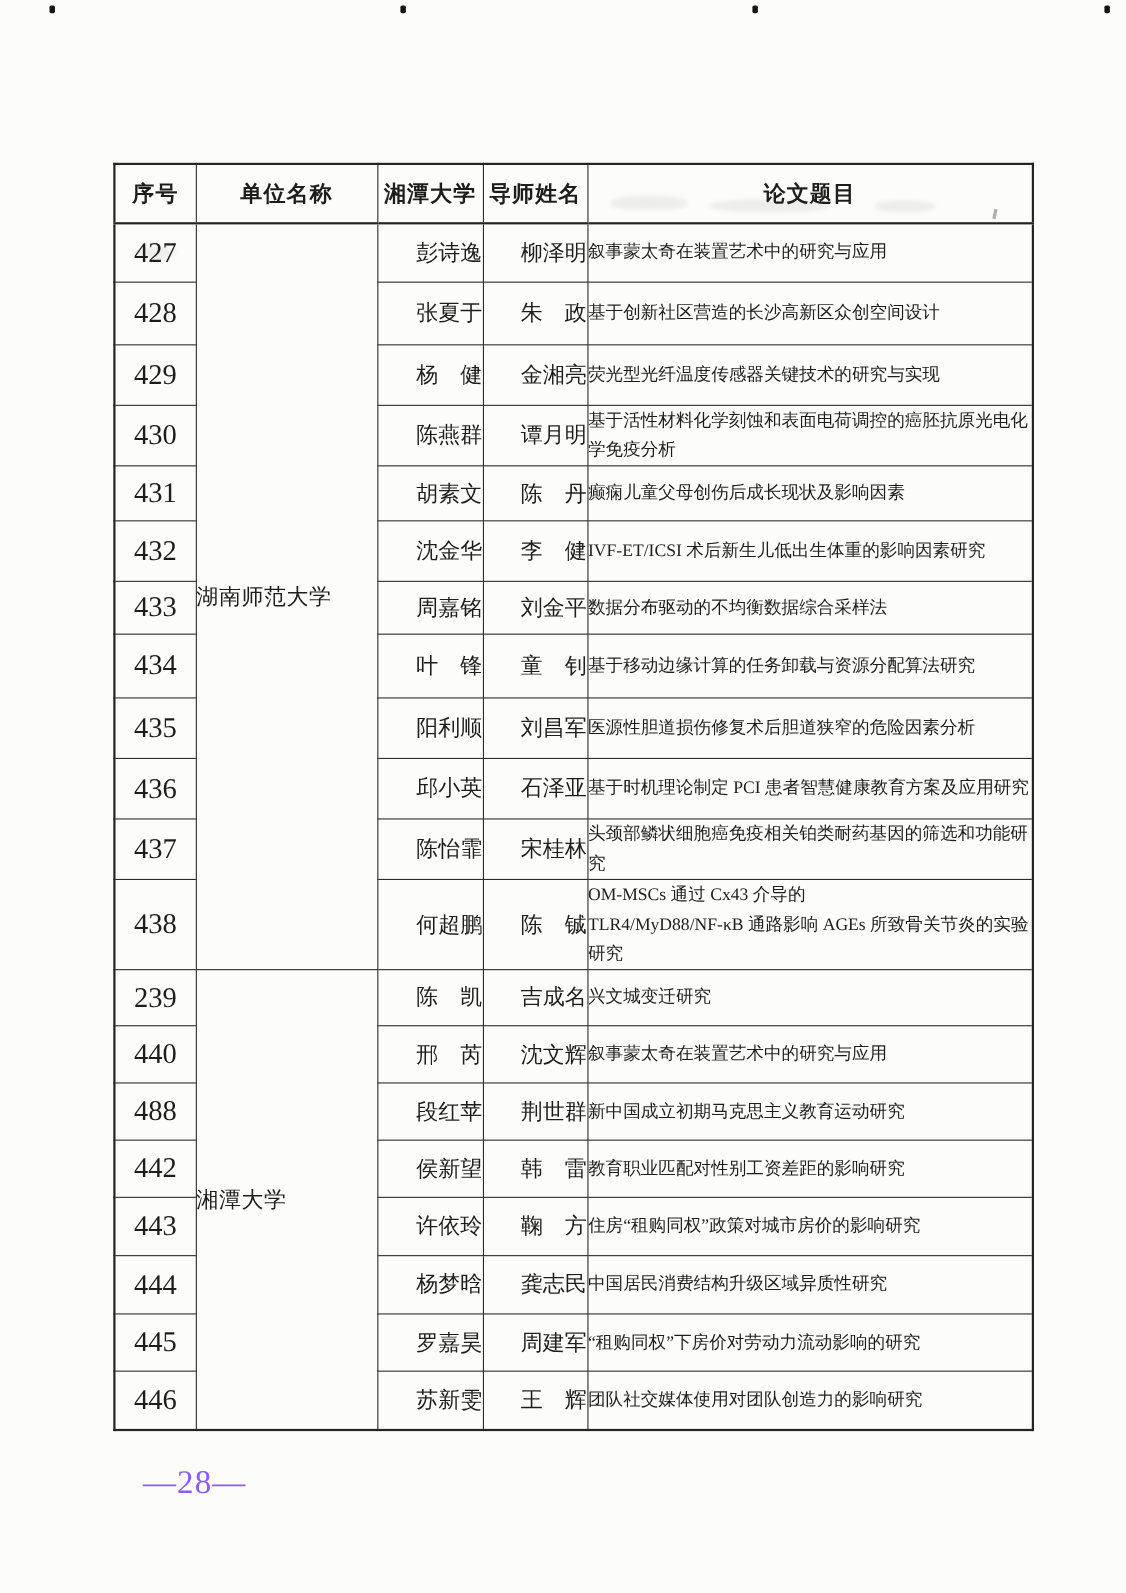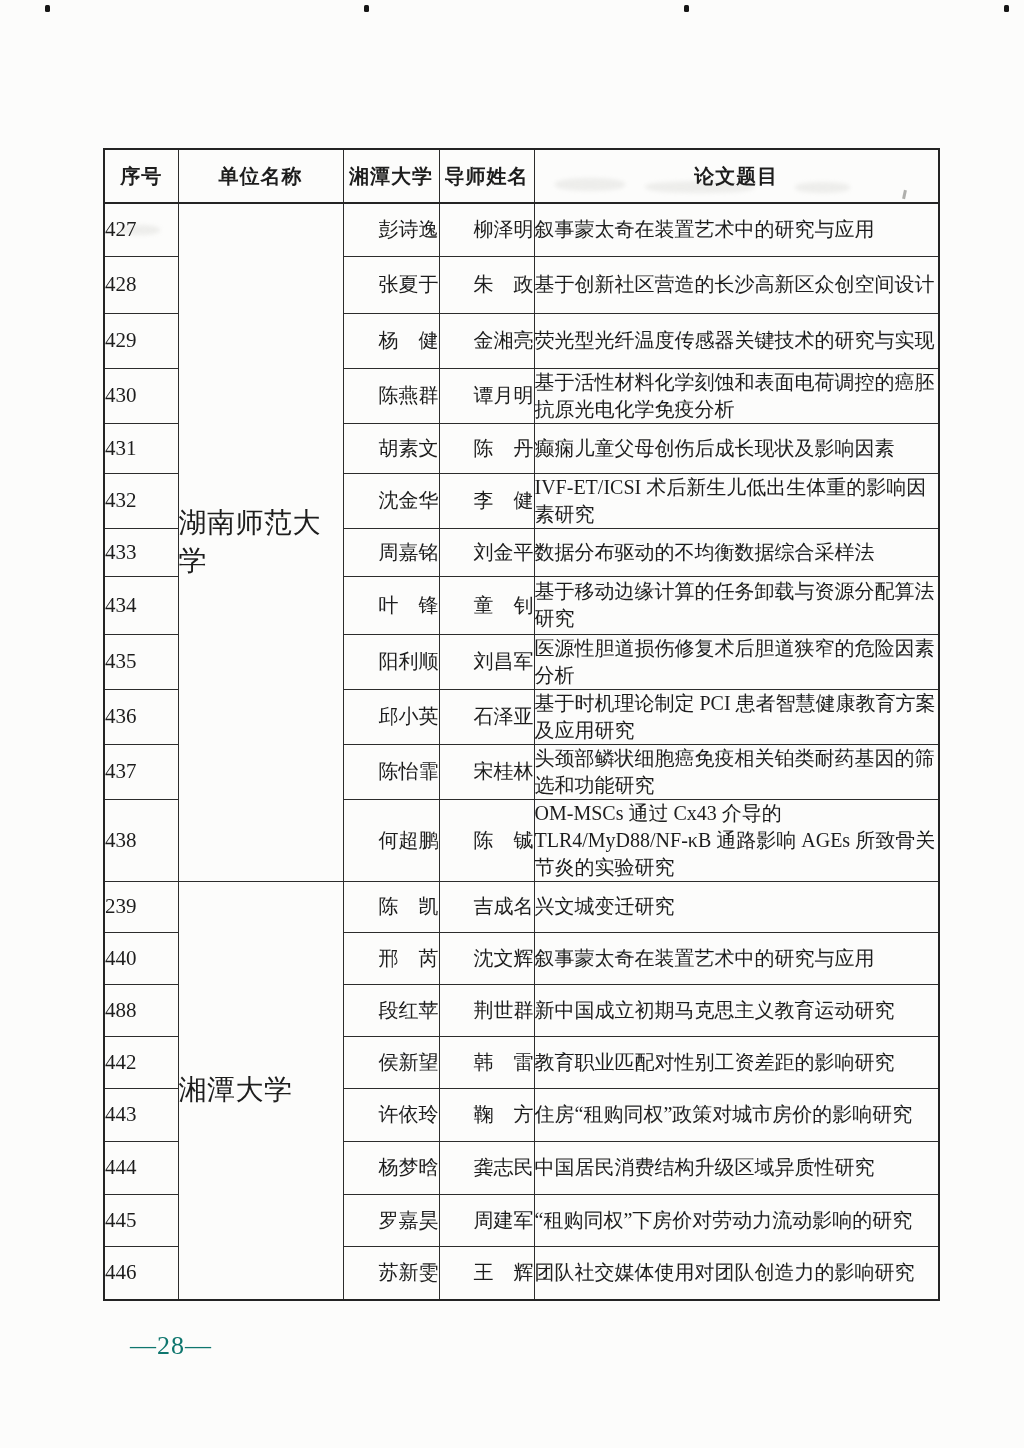--- a/index.html
+++ b/index.html
@@ -30,32 +30,32 @@
     vertical-align:middle;
     overflow:hidden;
   }
   .doc-table thead th {
     height:52px;
     font-family:"Liberation Sans","DejaVu Sans",sans-serif;
     font-weight:bold; font-size:20px; text-align:center;
     border-bottom:2.5px solid #242424;
     letter-spacing:1px;
   }
-  .c-no   { font-size:21px; }
-  .c-unit { text-align:left; padding-left:10px; font-size:28px; letter-spacing:0.5px; }
+  .c-no   { text-align:center; font-size:26px; }
+  .c-unit { text-align:left; padding-left:10px; font-size:20px; letter-spacing:0.5px; }
   .c-author, .c-adv { text-align:right; font-size:20px; }
   .c-title {
-    text-align:left; font-size:20px; line-height:27px;
+    text-align:left; font-size:16px; line-height:27px;
     padding:2px 10px 2px 8px;
     white-space:pre-wrap; word-break:normal; overflow-wrap:break-word;
   }
   
   .page-num {
     position:absolute; left:130px; top:1331px;
-    font-size:26px; letter-spacing:1px; color:#0f766e;
+    font-size:30px; letter-spacing:1px; color:#8b5cf6;
   }
 </style>
 </head>
 <body>
 
 <div class="dot" style="left:45px; top:5px;"></div>
 <div class="dot" style="left:364px; top:5px;"></div>
 <div class="dot" style="left:684px; top:5px;"></div>
 <div class="dot" style="left:1004px; top:5px;"></div>
 <div class="streak" style="left:165px; top:22px; width:860px;"></div>

